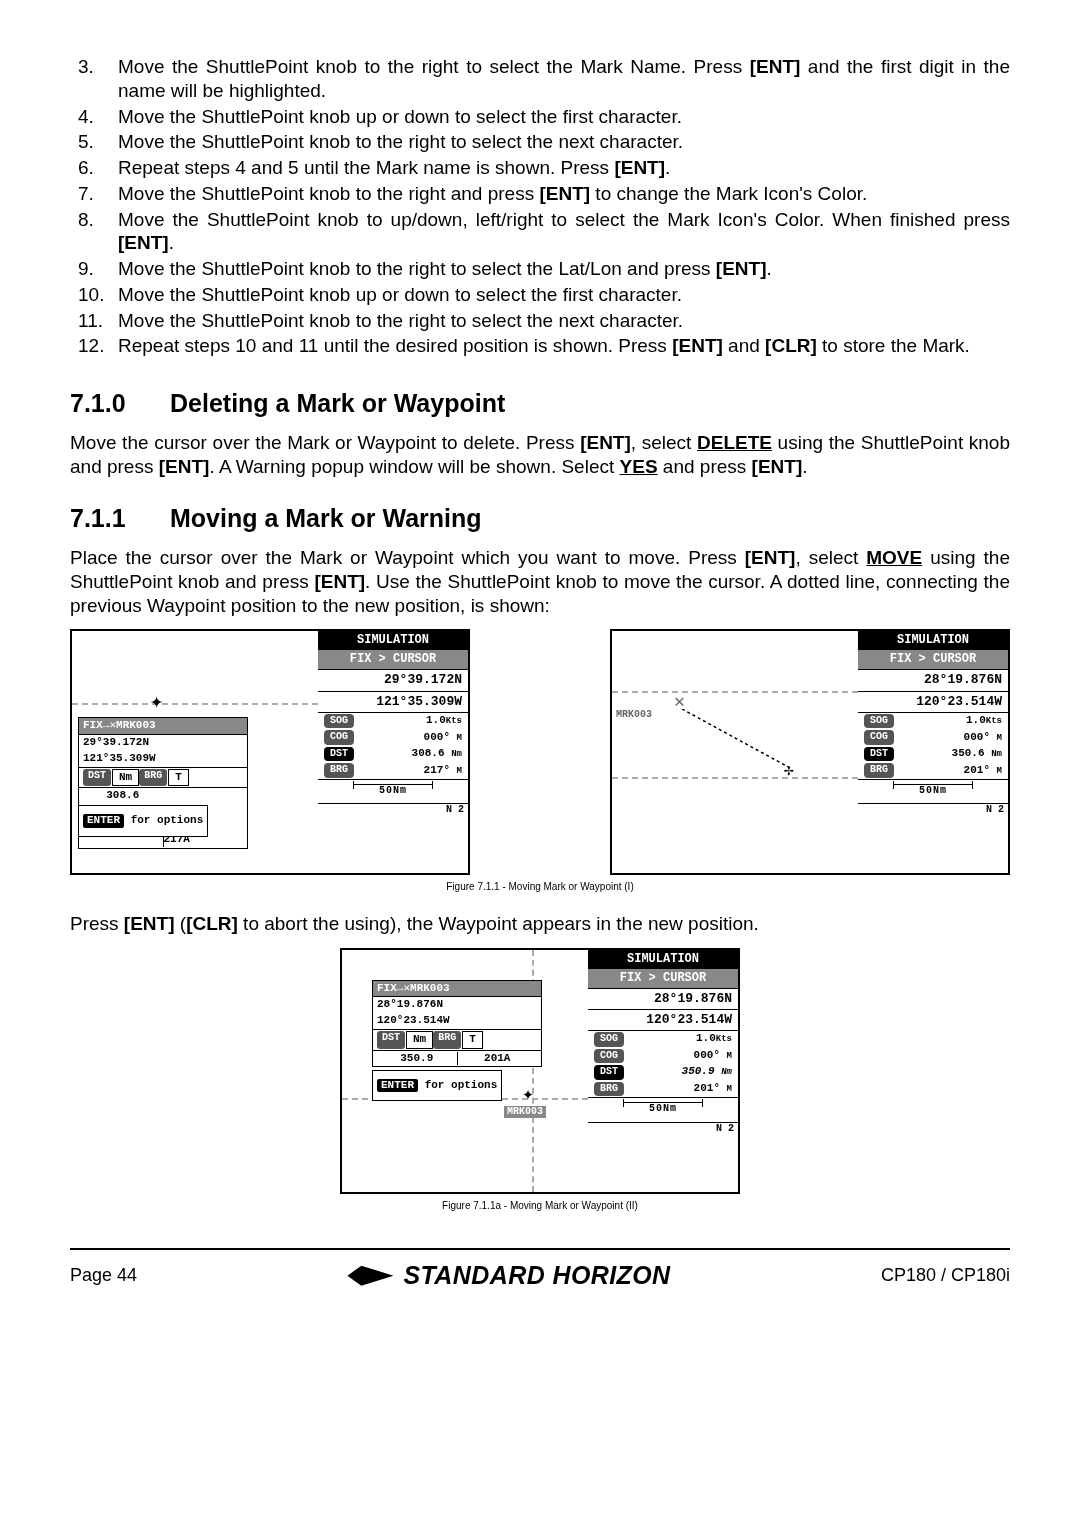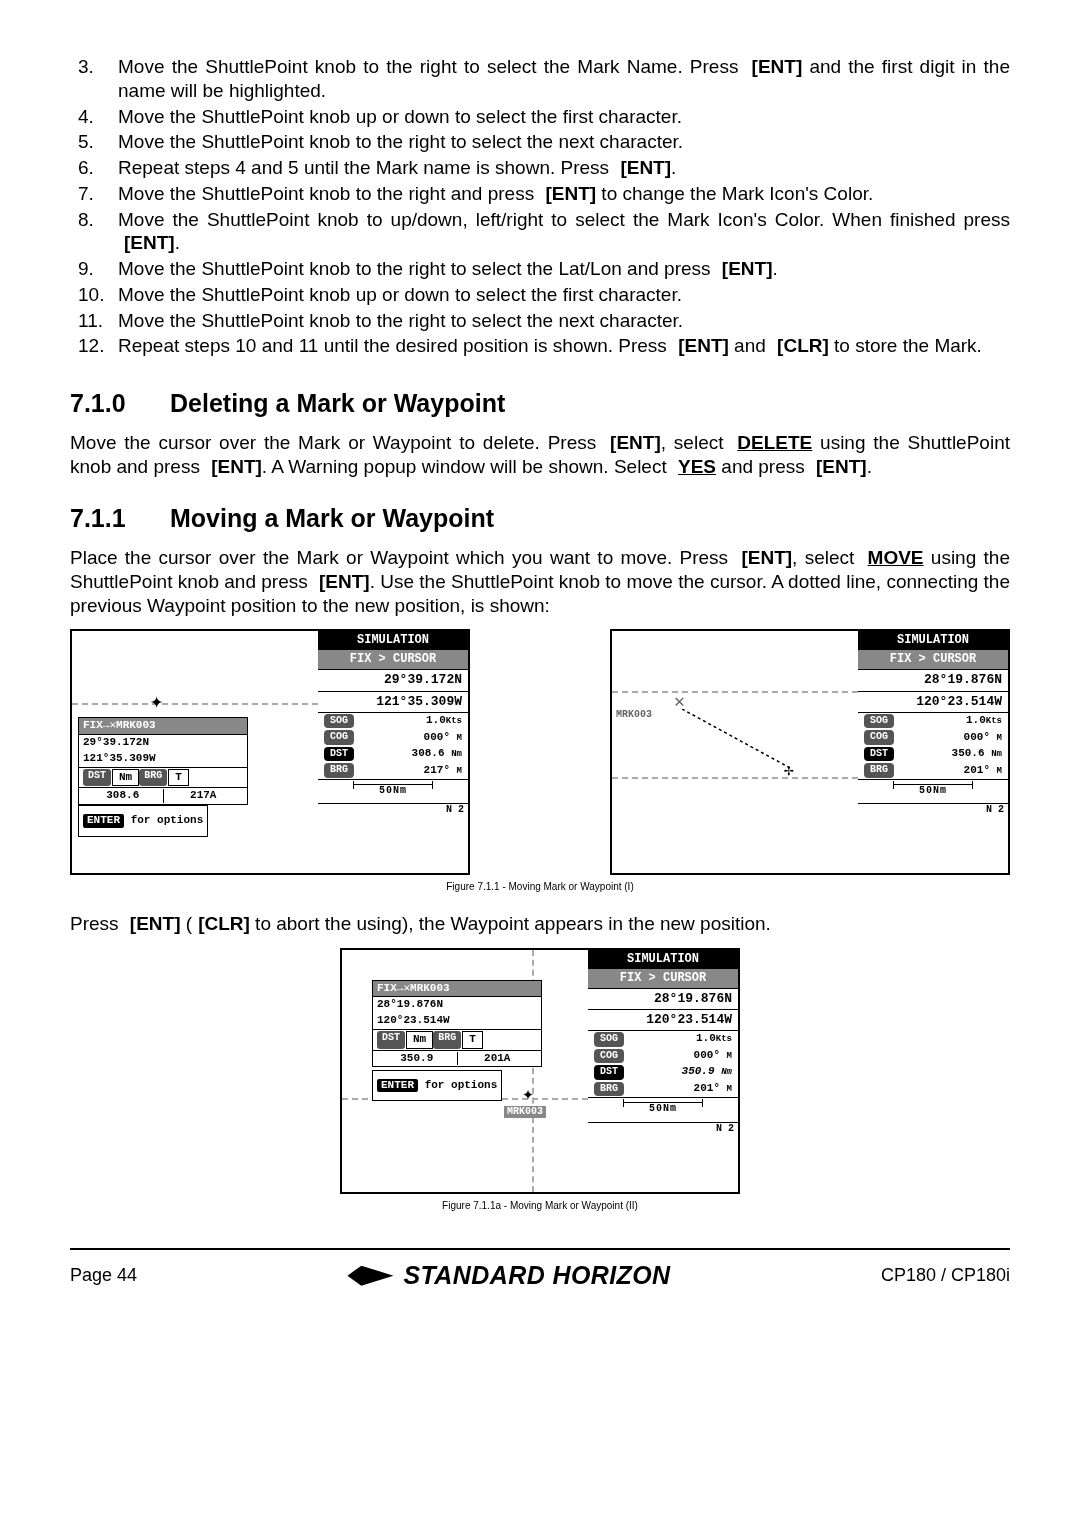--- a/index.html
+++ b/index.html
@@ -9,21 +9,21 @@
     color: #000;
     width: 1080px;
     padding: 55px 70px 30px 70px;
     font-size: 19px;
     line-height: 1.25;
   }
   .list { margin-left: 8px; margin-bottom: 30px; }
   .list-item { display: flex; margin-bottom: 2px; text-align: justify; }
   .list-num { width: 40px; flex-shrink: 0; }
   .list-text { flex: 1; text-align: justify; }
-  .bold { font-weight: bold; margin-left: 6px; }
+  .bold { font-weight: bold; }
   .underline { text-decoration: underline; }
   h2 { font-family: Arial, Helvetica, sans-serif; font-size: 25px; font-weight: bold; margin: 24px 0 12px 0; }
   h2 .hnum { display: inline-block; width: 100px; }
   .para { text-align: justify; margin-bottom: 12px; }
   .figrow { display: flex; gap: 140px; justify-content: flex-start; margin: 6px 0 0 0; }
   .figrow-center { justify-content: center; }
   .fig-caption { text-align: center; font-size: 10px; margin: 6px 0 18px 0; }
   .footer { display: flex; justify-content: space-between; align-items: center; border-top: 2px solid #000; padding-top: 10px; margin-top: 36px; font-size: 18px; }
   .logoarea { display: flex; align-items: center; gap: 10px; font-weight: bold; font-size: 25px; font-style: italic; letter-spacing: 0.4px; }
   .logo-swoosh { width: 46px; height: 20px; background: #000; clip-path: polygon(0 50%, 30% 0, 100% 50%, 30% 100%); border-radius: 4px; }
@@ -104,21 +104,21 @@
       <span class="list-num">12.</span>
       <span class="list-text"><span>Repeat steps 10 and 11 until the desired position is shown. Press </span><span class="bold">[ENT]</span><span> and </span><span class="bold">[CLR]</span><span> to store the Mark.</span></span>
     </div>
 </div>
 
 <h2><span class="hnum">7.1.0</span><span>Deleting a Mark or Waypoint</span></h2>
 <p class="para">
   <span>Move the cursor over the Mark or Waypoint to delete. Press </span><span class="bold">[ENT]</span><span>, select </span><span class="bold underline">DELETE</span><span> using the ShuttlePoint knob and press </span><span class="bold">[ENT]</span><span>. A Warning popup window will be shown. Select </span><span class="bold underline">YES</span><span> and press </span><span class="bold">[ENT]</span><span>.</span>
 </p>
 
-<h2><span class="hnum">7.1.1</span><span>Moving a Mark or Waypoint</span></h2>
+<h2><span class="hnum">7.1.1</span><span>Moving a Mark or Warning</span></h2>
 <p class="para">
   <span>Place the cursor over the Mark or Waypoint which you want to move. Press </span><span class="bold">[ENT]</span><span>, select </span><span class="bold underline">MOVE</span><span> using the ShuttlePoint knob and press </span><span class="bold">[ENT]</span><span>. Use the ShuttlePoint knob to move the cursor. A dotted line, connecting the previous Waypoint position to the new position, is shown:</span>
 </p>
 
 <div class="figrow">
 
   <div class="fig">
     <div class="map-area">
       <div class="dashed-h" style="top:72px;"></div>
       <div class="marker-star" style="left:78px;top:58px;">✦</div>
@@ -127,21 +127,21 @@
         <div class="infobox-line">29°39.172N</div>
         <div class="infobox-line" style="border-top:none;">121°35.309W</div>
         <div class="infobox-line tabrow">
           <span class="tab">DST</span>
             <span class="tabv">Nm</span>
           <span class="tab">BRG</span>
             <span class="tabv">T</span>
         </div>
         <div class="infobox-line" style="display:flex;">
           <span style="flex:1;text-align:center;">308.6</span>
-          <span style="flex:1;text-align:center;border-left:1px solid #000;">217A</span>
+          <span style="flex:1;text-align:left;border-left:1px solid #000;margin-top:44px;">217A</span>
         </div>
       </div>
       <div class="enter-opt" style="left:6px;top:174px;">
         <span class="enter-black">ENTER</span> <span>for options</span>
       </div>
     </div>
     <div class="side-panel">
       <div class="spanel-top-dark">SIMULATION</div>
       <div class="spanel-top-grey">FIX &gt; CURSOR</div>
       <div class="spanel-row spanel-valbox">29°39.172N</div>

